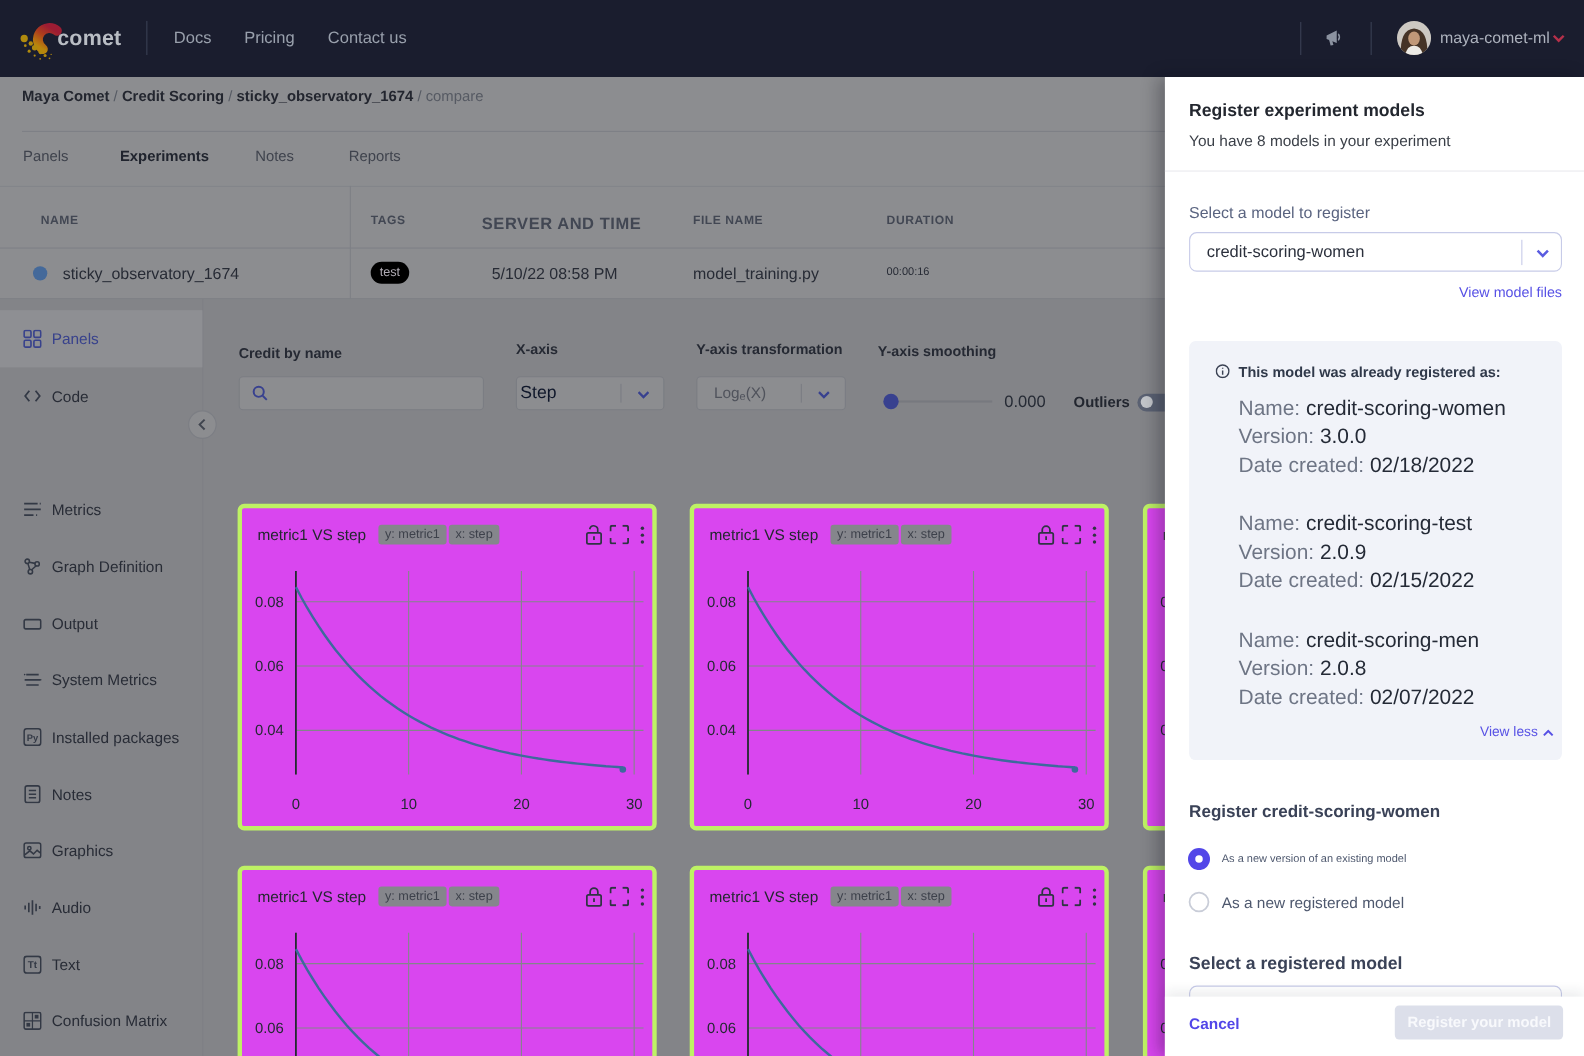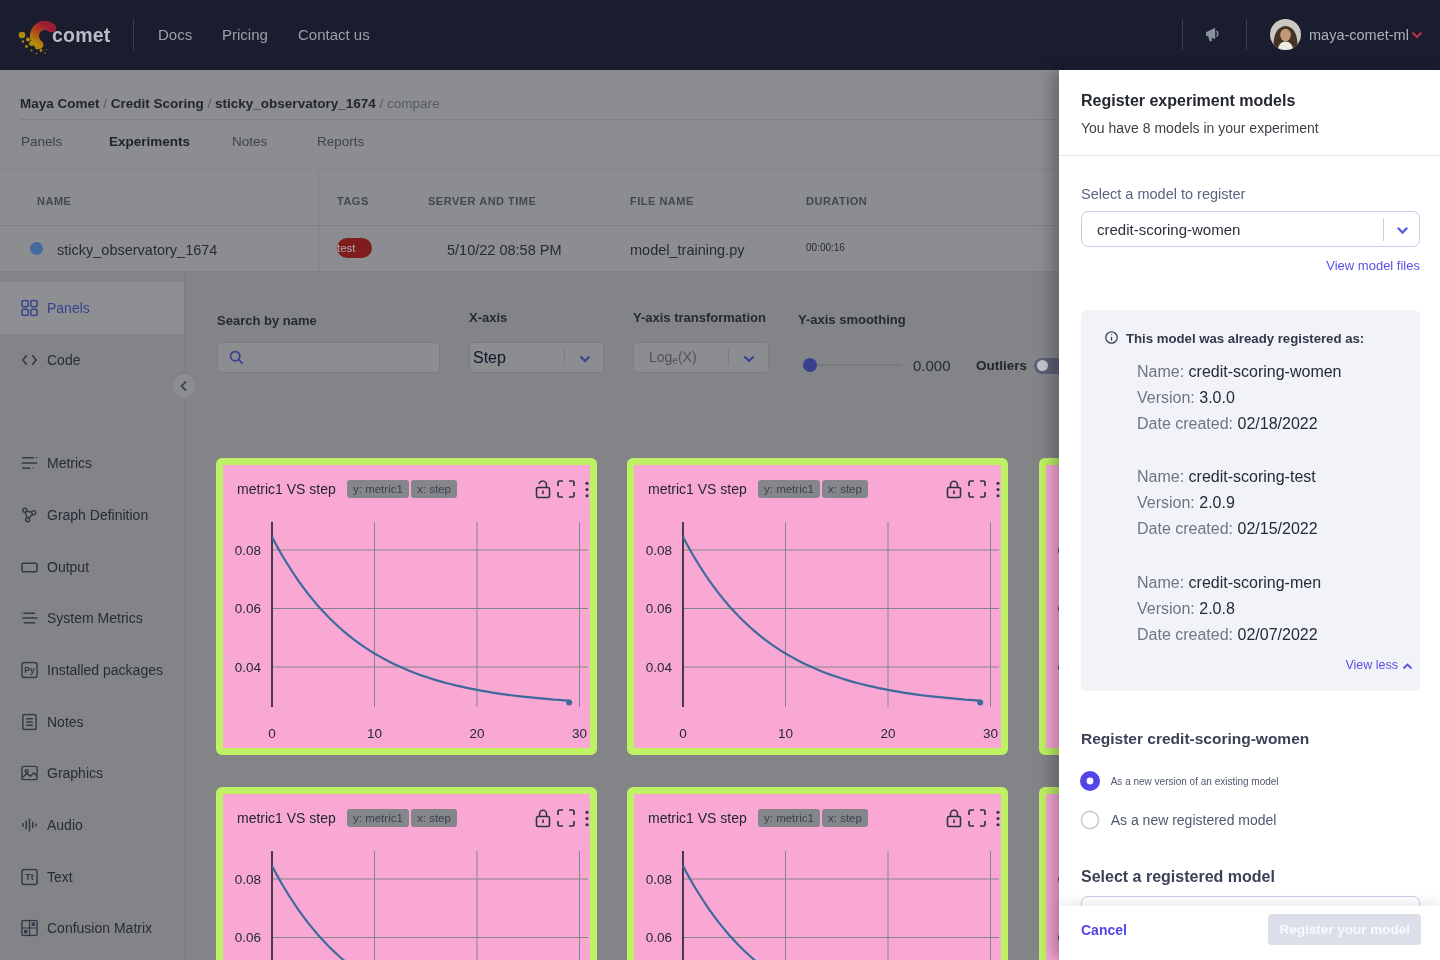--- a/index.html
+++ b/index.html
@@ -13,28 +13,28 @@
 #upper{position:absolute;left:0;top:70px;width:1440px;height:202px;background:#8c8d90;}
 
 #sidebar{position:absolute;left:0;top:272px;width:185px;height:688px;background:#838488;border-right:1px solid #7c7e84;}
 .sideitem{position:absolute;left:0;width:184px;height:52px;}
 .sideitem .lbl{position:absolute;left:47px;top:50%;transform:translateY(-50%);font-size:14px;color:#282c36;}
 .sideitem svg{position:absolute;left:21px;top:50%;transform:translateY(-50%);}
 
 #content{position:absolute;left:185px;top:272px;width:1255px;height:688px;background:#838488;}
 .ctl-label{position:absolute;font-size:13px;font-weight:700;color:#252933;}
 .inputbox{position:absolute;height:31px;background:#8c8d90;border:1px solid #7b7d83;border-radius:4px;}
-.card{position:absolute;width:381px;height:297px;background:#f9a8d4;border:7px solid #bef264;border-radius:6px;}
+.card{position:absolute;width:381px;height:297px;background:#d946ef;border:4px solid #bef264;border-radius:6px;}
 .card .ttl{position:absolute;left:14px;top:16px;font-size:14px;font-weight:500;color:#23272f;}
 .cpill{position:absolute;top:15px;height:18px;line-height:18px;border-radius:3px;background:#85868c;color:#3d414b;font-size:11.5px;padding:0 6px;}
 
 #panel{position:absolute;left:1059px;top:70px;width:381px;height:890px;background:#ffffff;box-shadow:-7px 0 14px rgba(10,12,20,0.28);}
 .pl{left:22px;}
 #panel .sechead{position:absolute;left:22px;font-size:15.5px;font-weight:700;color:#3a4257;line-height:17px;}
-.ent{position:absolute;left:78px;font-size:16px;color:#6e7585;line-height:14px;}
+.ent{position:absolute;left:67px;font-size:19px;color:#6e7585;line-height:14px;}
 .ent b{color:#242a36;font-weight:500;}
 </style></head>
 <body>
 <div id="stage">
 
 <div id="nav">
   <svg class="abs" style="left:16px;top:12px" width="48" height="48" viewBox="0 0 48 48">
     <defs>
           <linearGradient id="lg" x1="0.7" y1="0.02" x2="0.15" y2="0.95">
       <stop offset="0" stop-color="#9c1c33"></stop>
@@ -85,41 +85,41 @@
       <path d="M7.5 31 Q9 22.5 15.5 22.5 Q22 22.5 23.5 31 Z" fill="#eceae5"></path>
     </g>
   </svg>
   <div class="navlink" style="left:1309px;color:#adb2bd;font-size:14.5px">maya-comet-ml</div>
   <svg class="abs" style="left:1411px;top:31px" width="12" height="8" viewBox="0 0 12 8" fill="none" stroke="#b5304a" stroke-width="2.2">
         <path d="M1.5 1.5 L6 6 L10.5 1.5"></path>
       </svg>
 </div>
 
 <div id="upper">
-  <div class="abs" style="left:20px;top:26px;font-size:13.5px;color:#565a63">
+  <div class="abs" style="left:20px;top:10px;font-size:13.5px;color:#565a63">
     <span style="font-weight:700;color:#23262f">Maya Comet</span> / <span style="font-weight:700;color:#23262f">Credit Scoring</span> / <span style="font-weight:700;color:#23262f">sticky_observatory_1674</span> / <span style="color:#565a63">compare</span>
   </div>
   <div class="abs" style="left:20px;top:49px;width:1420px;height:1px;background:#7e8086"></div>
   <div class="abs" style="left:21px;top:36px"></div>
   <div class="abs" style="left:21px;top:64px;font-size:13.5px;color:#3f434d">Panels</div>
   <div class="abs" style="left:109px;top:64px;font-size:13.5px;font-weight:700;color:#20242e">Experiments</div>
   <div class="abs" style="left:232px;top:64px;font-size:13.5px;color:#3f434d">Notes</div>
   <div class="abs" style="left:317px;top:64px;font-size:13.5px;color:#3f434d">Reports</div>
   <div class="abs" style="left:0;top:99px;width:1440px;height:1px;background:#83858a"></div>
 
   <div class="abs" style="left:37px;top:125px;font-size:11px;font-weight:700;letter-spacing:0.5px;color:#424753">NAME</div>
   <div class="abs" style="left:337px;top:125px;font-size:11px;font-weight:700;letter-spacing:0.5px;color:#424753">TAGS</div>
-  <div class="abs" style="left:428px;top:125px;font-size:11px;font-weight:700;letter-spacing:0.5px;color:#424753">SERVER AND TIME</div>
+  <div class="abs" style="left:438px;top:125px;font-size:15px;font-weight:700;letter-spacing:0.5px;color:#424753">SERVER AND TIME</div>
   <div class="abs" style="left:630px;top:125px;font-size:11px;font-weight:700;letter-spacing:0.5px;color:#424753">FILE NAME</div>
   <div class="abs" style="left:806px;top:125px;font-size:11px;font-weight:700;letter-spacing:0.5px;color:#424753">DURATION</div>
   <div class="abs" style="left:0;top:155px;width:1440px;height:1px;background:#7e8086"></div>
   <div class="abs" style="left:318px;top:99px;width:1px;height:103px;background:#7e8086"></div>
   <div class="abs" style="left:30px;top:172px;width:13px;height:13px;border-radius:50%;background:#44699a"></div>
   <div class="abs" style="left:57px;top:171.5px;font-size:14.5px;color:#272b35">sticky_observatory_1674</div>
-  <div class="abs" style="left:337px;top:168px;width:35px;height:20px;border-radius:10px;background:#7f1d1d;color:#b0abb4;font-size:11.5px;line-height:20px">test</div>
+  <div class="abs" style="left:337px;top:168px;width:35px;height:20px;border-radius:10px;background:#000000;color:#b0abb4;font-size:11.5px;text-align:center;line-height:20px">test</div>
   <div class="abs" style="left:447px;top:171.5px;font-size:14.5px;color:#272b35">5/10/22 08:58 PM</div>
   <div class="abs" style="left:630px;top:171.5px;font-size:14.5px;color:#272b35">model_training.py</div>
   <div class="abs" style="left:806px;top:171.5px;font-size:10px;color:#272b35">00:00:16</div>
   <div class="abs" style="left:0;top:201px;width:1440px;height:1px;background:#7e8086"></div>
 </div>
 
 <div id="sidebar">
   <div class="sideitem" style="top:10px;background:#8e8f93">
     <svg width="17" height="17" viewBox="0 0 18 18" fill="none" stroke="#38428c" stroke-width="1.6">
           <rect x="1" y="1" width="6.6" height="6.6" rx="1.4"></rect>
@@ -209,21 +209,21 @@
         </svg>
     <div class="lbl">Confusion Matrix</div>
   </div>
 </div>
 <div class="abs" style="left:171px;top:373px;width:26px;height:26px;border-radius:50%;background:#8c8d90;border:1px solid #7c7e84;z-index:5"></div>
 <svg class="abs" style="left:179px;top:380px;z-index:6" width="9" height="12" viewBox="0 0 9 12" fill="none" stroke="#40454f" stroke-width="1.8">
       <path d="M7 1.5 L2.5 6 L7 10.5"></path>
     </svg>
 
 <div id="content">
-  <div class="ctl-label" style="left:32px;top:41px">Search by name</div>
+  <div class="ctl-label" style="left:32px;top:41px">Credit by name</div>
   <div class="inputbox" style="left:32px;top:70px;width:223px"></div>
   <svg class="abs" style="left:44px;top:78px" width="15" height="15" viewBox="0 0 15 15" fill="none" stroke="#38418f" stroke-width="1.8">
         <circle cx="6.2" cy="6.2" r="4.6"></circle>
         <path d="M9.8 9.8 L13.5 13.5"></path>
       </svg>
 
   <div class="ctl-label" style="left:284px;top:38px">X-axis</div>
   <div class="inputbox" style="left:284px;top:70px;width:135px"></div>
   <div class="abs" style="left:288px;top:70px;height:31px;line-height:31px;font-size:16px;color:#0f172a">Step</div>
   <div class="abs" style="left:379px;top:77px;width:1px;height:17px;background:#7b7d83"></div>

